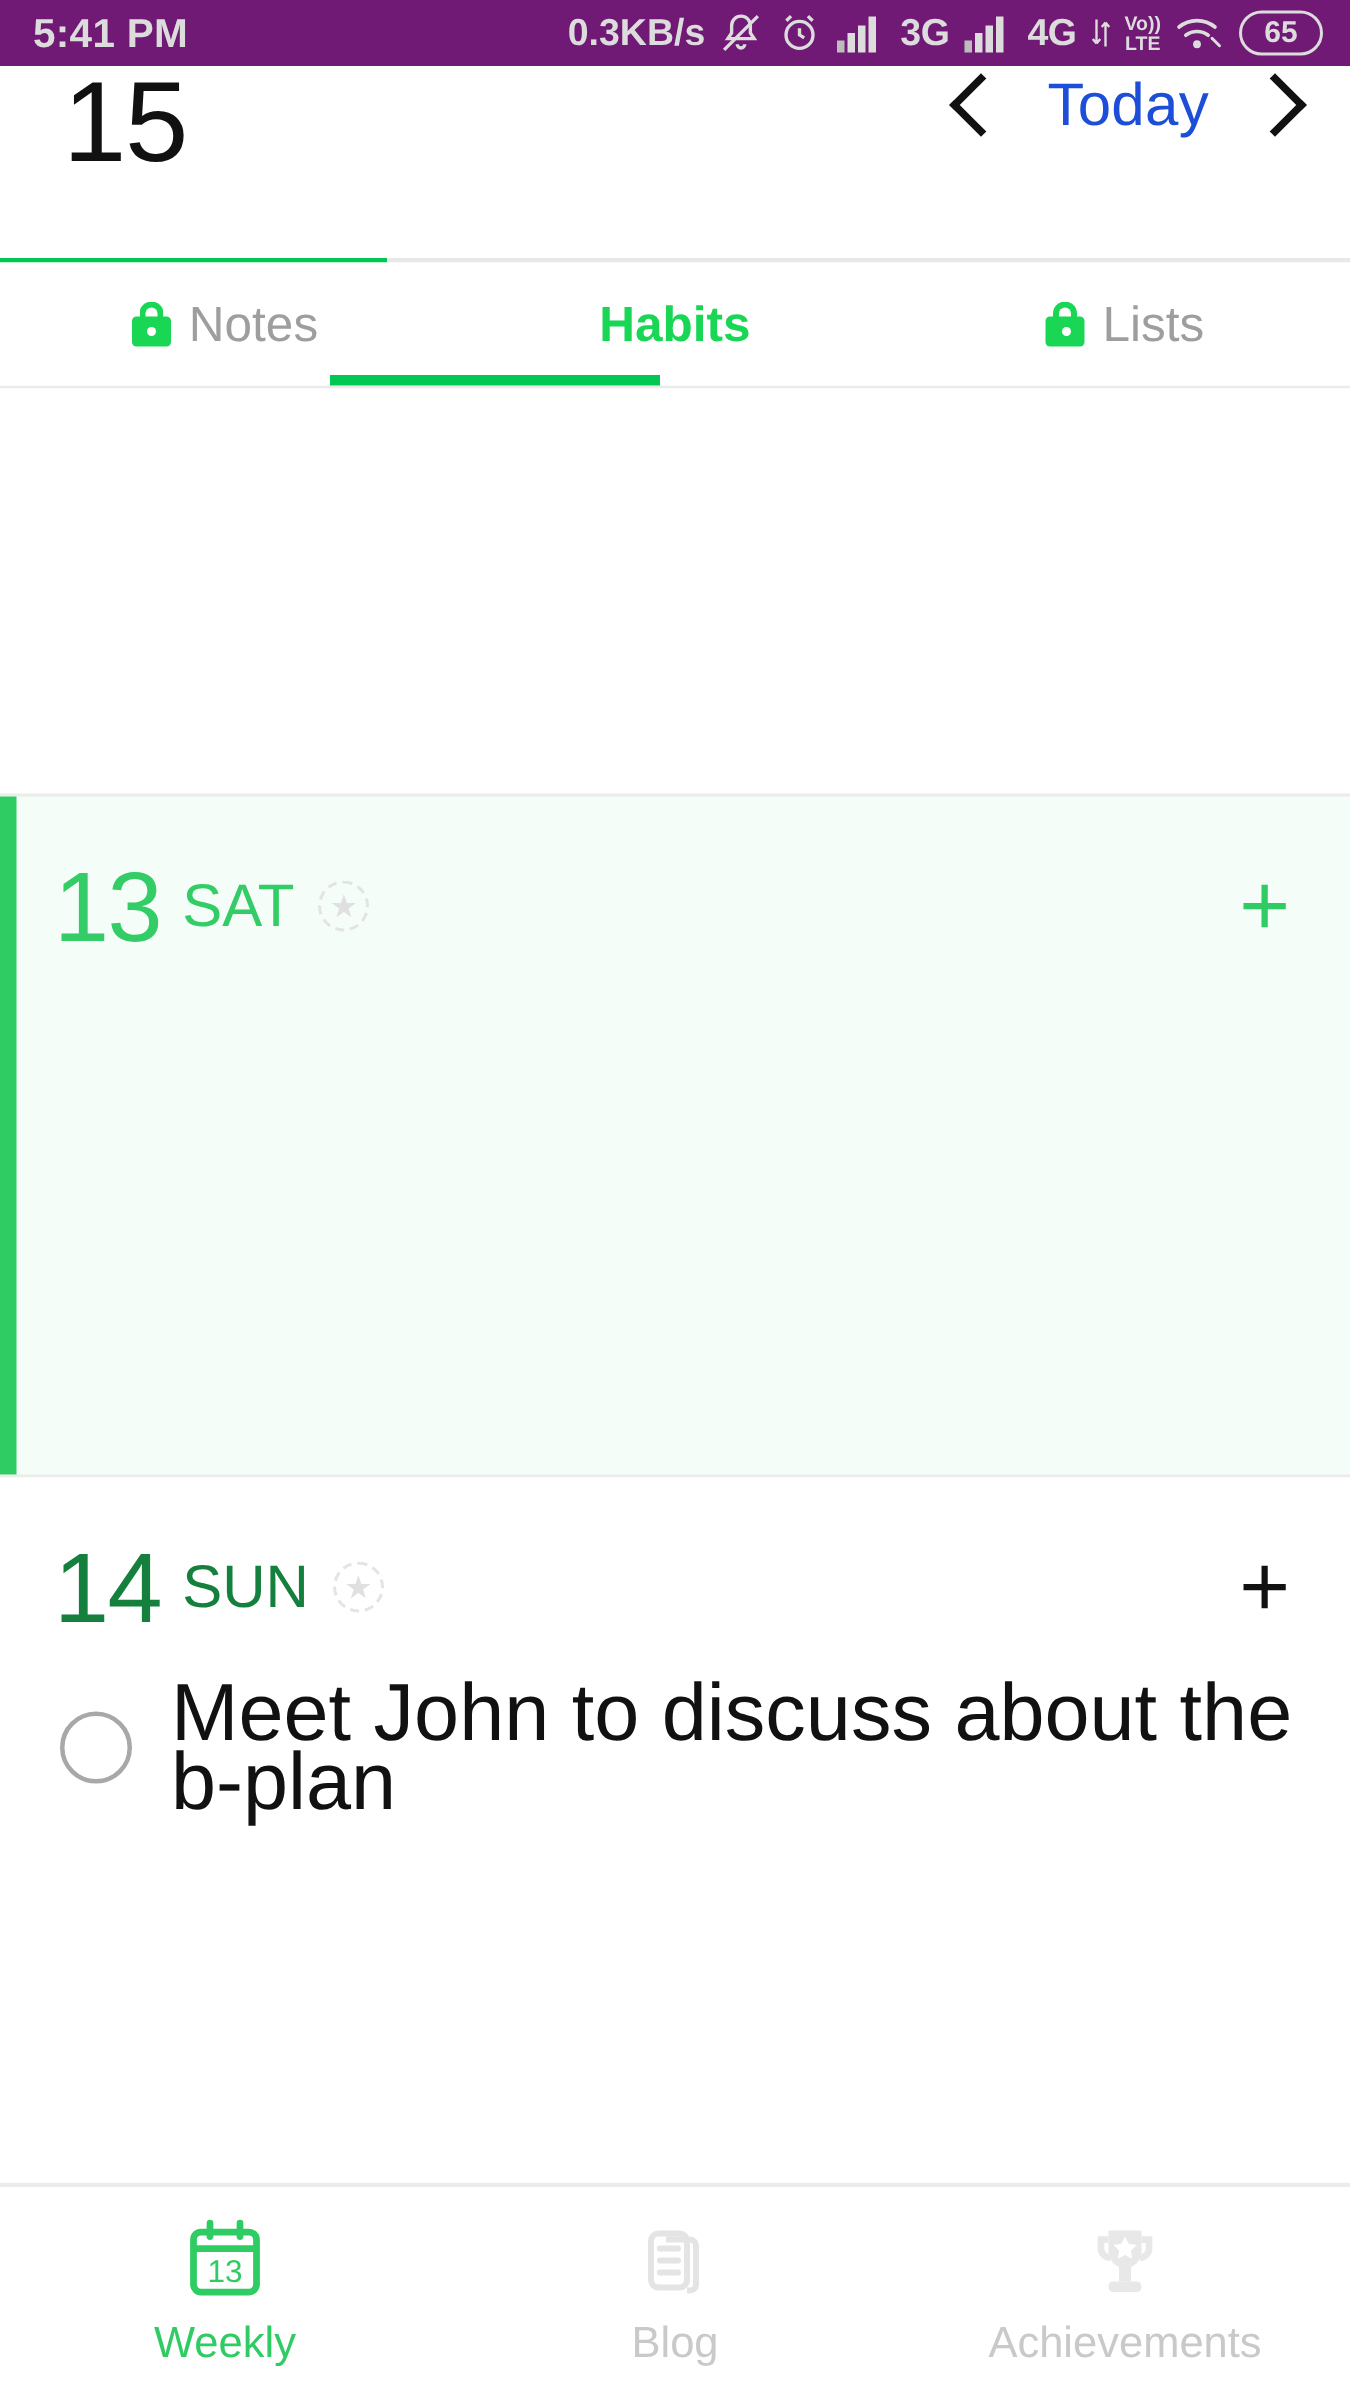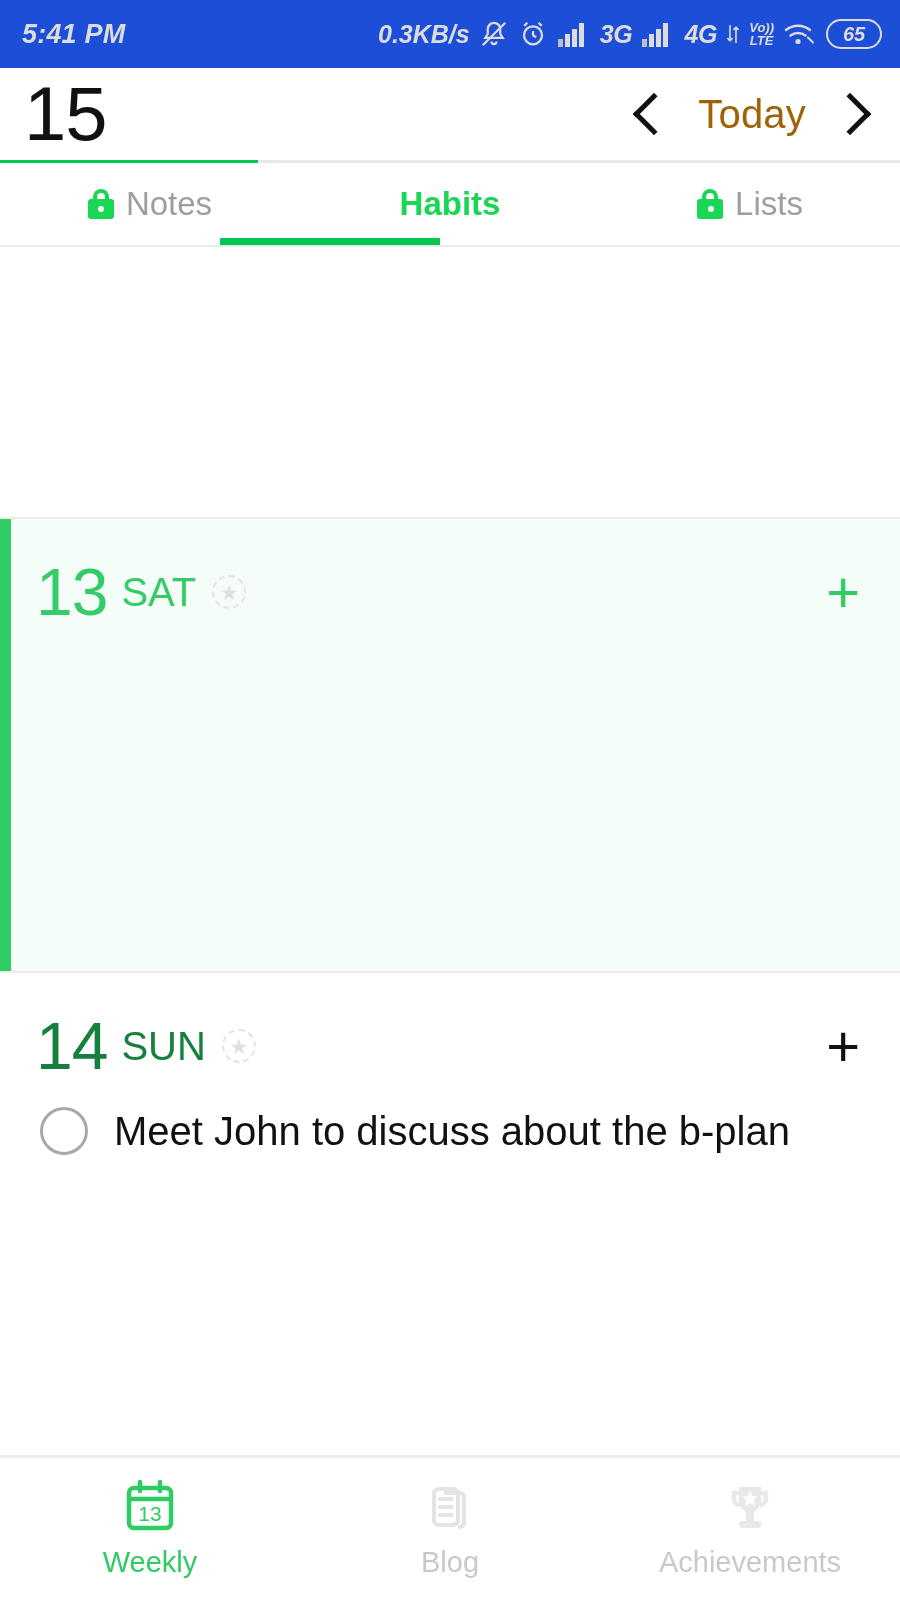--- a/index.html
+++ b/index.html
@@ -15,28 +15,27 @@
     position: relative;
     width: 900px;
     height: 1600px;
     background: #ffffff;
     display: flex;
     flex-direction: column;
   }
 
   
   .status-bar {
-    height: 68px;
-    background: #1d4ed8;
+    height: 44px;
+    background: #701a75;
     display: flex;
     align-items: center;
     justify-content: space-between;
     padding: 0 18px 0 22px;
     flex: 0 0 auto;
-    font-style: italic;
   }
   .status-time {
     color: #dcdcdc;
     font-size: 27px;
     font-weight: bold;
     letter-spacing: 0.2px;
   }
   .status-right {
     display: flex;
     align-items: center;
@@ -69,24 +68,24 @@
     font-size: 20px;
     font-weight: bold;
     display: flex;
     align-items: center;
     justify-content: center;
   }
 
   
   .header {
     position: relative;
-    height: 92px;
-    display: flex;
-    align-items: center;
-    padding: 0 26px 0 24px;
+    height: 128px;
+    display: flex;
+    align-items: flex-start;
+    padding: 0 26px 0 42px;
     flex: 0 0 auto;
     background: #fff;
   }
   .week-block { display: flex; align-items: flex-start; }
   .week-num {
     font-size: 76px;
     line-height: 76px;
     color: #111111;
     font-weight: 400;
     letter-spacing: -1px;
@@ -124,21 +123,21 @@
     position: absolute;
     top: 50%; left: 50%;
     width: 25px; height: 25px;
     border-top: 5px solid #111;
     border-right: 5px solid #111;
   }
   .chev.left::before  { transform: translate(-40%, -50%) rotate(-135deg); }
   .chev.right::before { transform: translate(-60%, -50%) rotate(45deg); }
   .today-btn {
     font-size: 40px;
-    color: #a16207;
+    color: #1d4ed8;
     cursor: pointer;
     letter-spacing: 0.2px;
   }
   .header-rule {
     height: 3px;
     background: #e8e8e8;
     position: relative;
     flex: 0 0 auto;
   }
   .header-rule .fill {
@@ -292,21 +291,21 @@
     cursor: pointer;
   }
   .task-check {
     width: 48px; height: 48px;
     border: 3px solid #a8a8a8;
     border-radius: 50%;
     flex: 0 0 auto;
   }
   .task-text {
     margin-left: 26px;
-    font-size: 40px;
+    font-size: 54px;
     color: #111111;
     line-height: 46px;
   }
 
   
   .bottom-nav {
     flex: 0 0 auto;
     height: 145px;
     border-top: 3px solid #ececec;
     display: flex;

